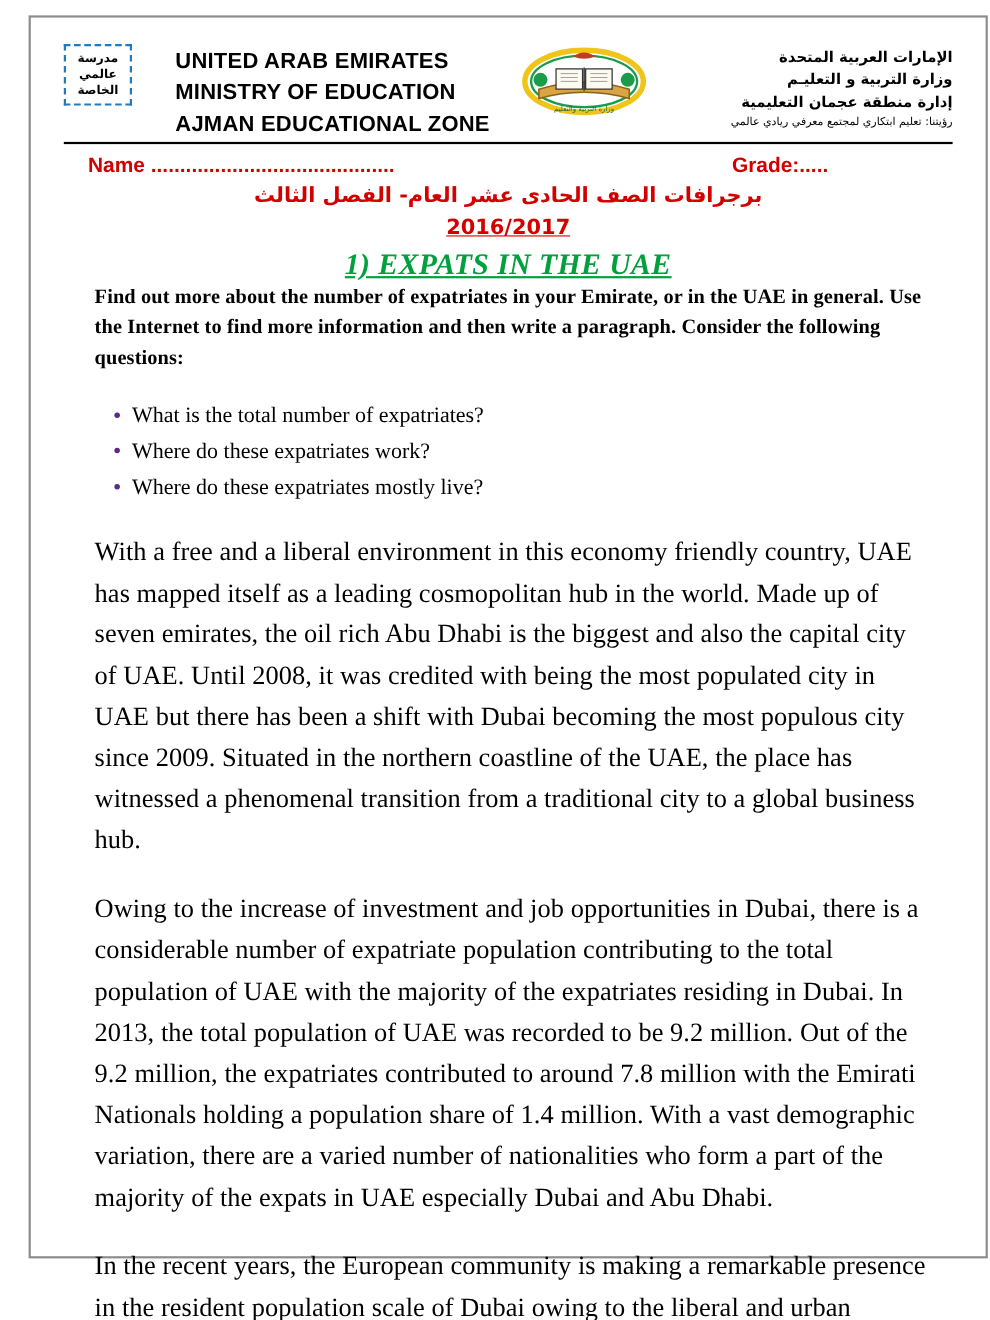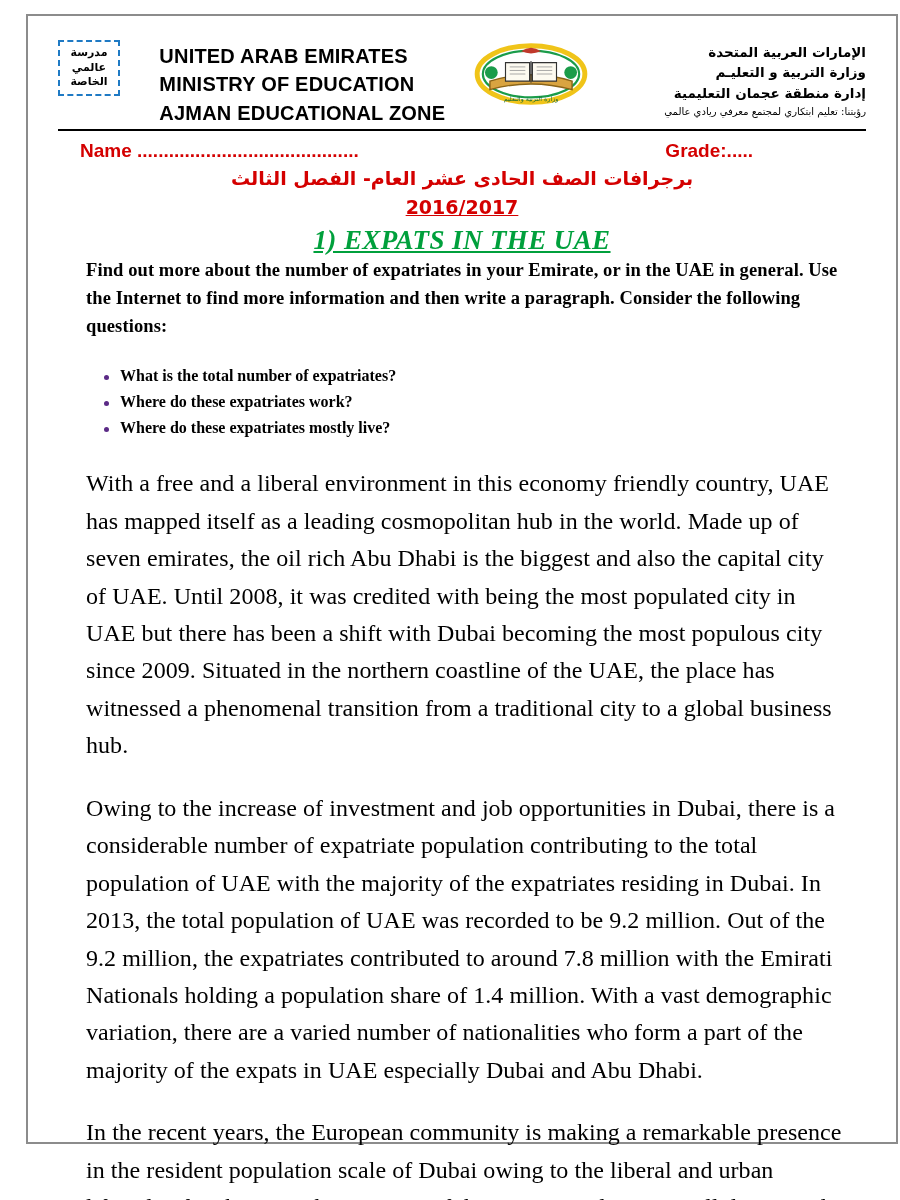--- a/index.html
+++ b/index.html
@@ -144,24 +144,23 @@
     line-height: 1.52;
     letter-spacing: 0.1px;
   }
   ul.questions {
     margin: 22px 0 0 0;
     padding-left: 34px;
     list-style: none;
   }
   ul.questions li {
     position: relative;
-    font-size: 16px;
+    font-size: 20px;
     line-height: 1.58;
     margin-bottom: 1px;
-    font-weight: bold;
   }
   ul.questions li::before {
     content: "";
     position: absolute;
     left: -16px;
     top: 12px;
     width: 5px;
     height: 5px;
     background: #5b2a86;
     border-radius: 50%;

